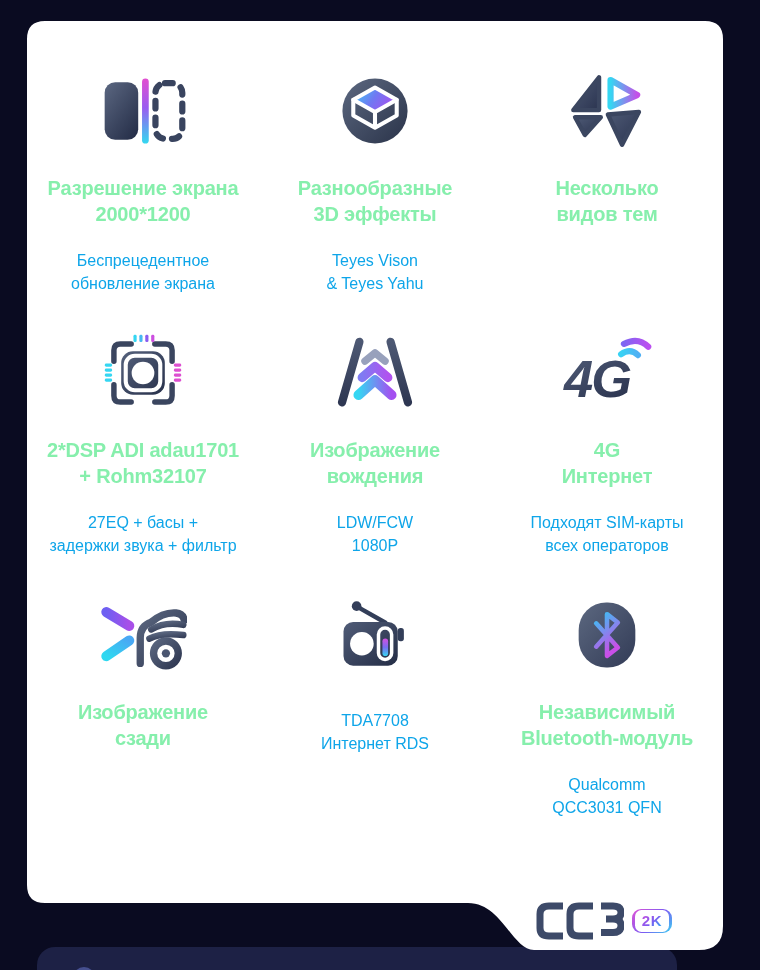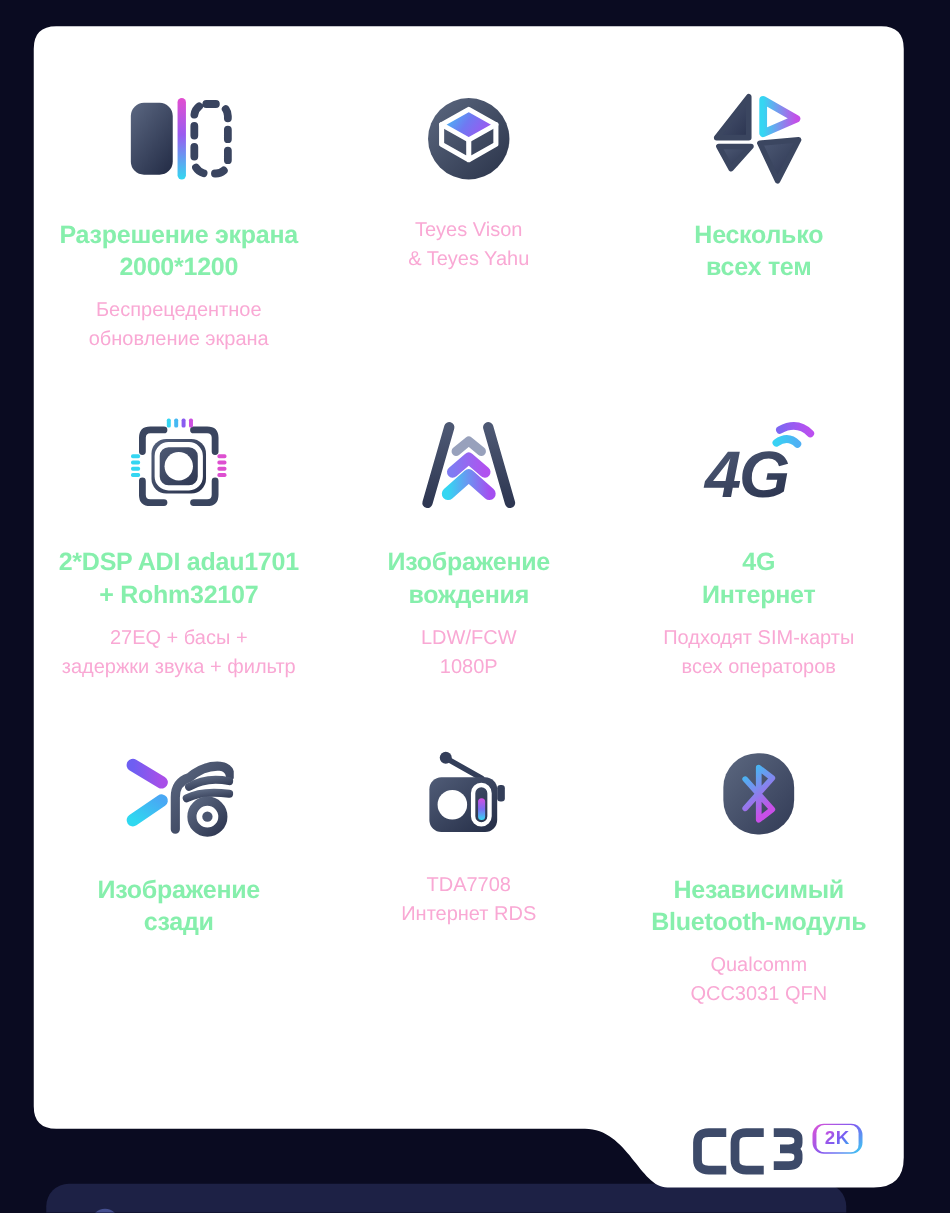--- a/index.html
+++ b/index.html
@@ -14,26 +14,26 @@
     display:grid;grid-template-columns:repeat(3,1fr);grid-template-rows:262px 262px 300px;
     padding-top:38px;box-sizing:border-box;
   }
   .cell{display:flex;flex-direction:column;align-items:center;text-align:center;}
   .icon-box{height:104px;display:flex;align-items:center;justify-content:center;}
   .title{
     margin-top:12px;white-space:pre-line;
     font-size:20px;font-weight:700;line-height:1.3;color:#86efac;letter-spacing:-0.2px;
   }
   .subtitle{
-    margin-top:11px;white-space:pre-line;
-    font-size:16px;font-weight:400;line-height:1.42;color:#f9a8d4;
+    margin-top:23px;white-space:pre-line;
+    font-size:16px;font-weight:400;line-height:1.42;color:#0ea5e9;
   }
   .logo-row{
-    position:absolute;right:70px;top:899px;z-index:2;
-    display:flex;align-items:flex-start;gap:8px;
+    position:absolute;right:88px;top:899px;z-index:2;
+    display:flex;align-items:center;gap:8px;
   }
   .badge-2k{
     background:linear-gradient(135deg,#e052d6 0%,#7a5cf2 55%,#38d4f2 100%);
     padding:3px;border-radius:9px;display:inline-block;
   }
   .badge-2k-inner{
     background:#ffffff;border-radius:6.5px;padding:2px 7px 3px 7px;
     font-size:15px;font-weight:800;letter-spacing:0.5px;
     background-clip:padding-box;
   }
@@ -92,20 +92,22 @@
               <stop offset="0" stop-color="#3ad2f5"></stop>
               <stop offset="0.55" stop-color="#6f79f2"></stop>
               <stop offset="1" stop-color="#a055f0"></stop>
             </linearGradient>
         </defs>
         <circle cx="42" cy="42" r="36" fill="url(#g2a)"></circle>
         <polygon points="42,16 66,29.5 42,43 18,29.5" fill="url(#g2b)" stroke="#ffffff" stroke-width="4.5" stroke-linejoin="round"></polygon>
         <path d="M18 29.5 V47 L42 60.5 L66 47 V29.5 M42 43 V60.5" fill="none" stroke="#ffffff" stroke-width="4.5" stroke-linejoin="round" stroke-linecap="round"></path>
       </svg>
     </div>
+    <div class="title">Разнообразные
+3D эффекты</div>
     <div class="subtitle">Teyes Vison
 &amp; Teyes Yahu</div>
   </div>
 
   <div class="cell">
     <div class="icon-box">
       <svg width="78" height="78" viewBox="0 0 88 88">
         <defs>
           <linearGradient id="g3d" x1="0" y1="0" x2="1" y2="1">
               <stop offset="0" stop-color="#4e5a75"></stop>
@@ -116,21 +118,21 @@
               <stop offset="1" stop-color="#c44fe8"></stop>
             </linearGradient>
         </defs>
         <polygon points="35,6 35,43 6,43" fill="url(#g3d)" stroke="#3b4660" stroke-width="5" stroke-linejoin="round"></polygon>
         <polygon points="48,9 78,26 48,39" fill="none" stroke="url(#g3g)" stroke-width="7" stroke-linejoin="round"></polygon>
         <polygon points="8,51 37,51 19,71" fill="url(#g3d)" stroke="#3b4660" stroke-width="5" stroke-linejoin="round"></polygon>
         <polygon points="45,48 80,45 61,82" fill="url(#g3d)" stroke="#3b4660" stroke-width="5" stroke-linejoin="round"></polygon>
       </svg>
     </div>
     <div class="title">Несколько
-всех тем</div>
+видов тем</div>
   </div>
 
   <div class="cell">
     <div class="icon-box">
       <svg width="80" height="80" viewBox="0 0 88 88">
         <defs>
           <linearGradient id="g4d" x1="0" y1="0" x2="1" y2="1">
               <stop offset="0" stop-color="#55617c"></stop>
               <stop offset="1" stop-color="#27304a"></stop>
             </linearGradient>

